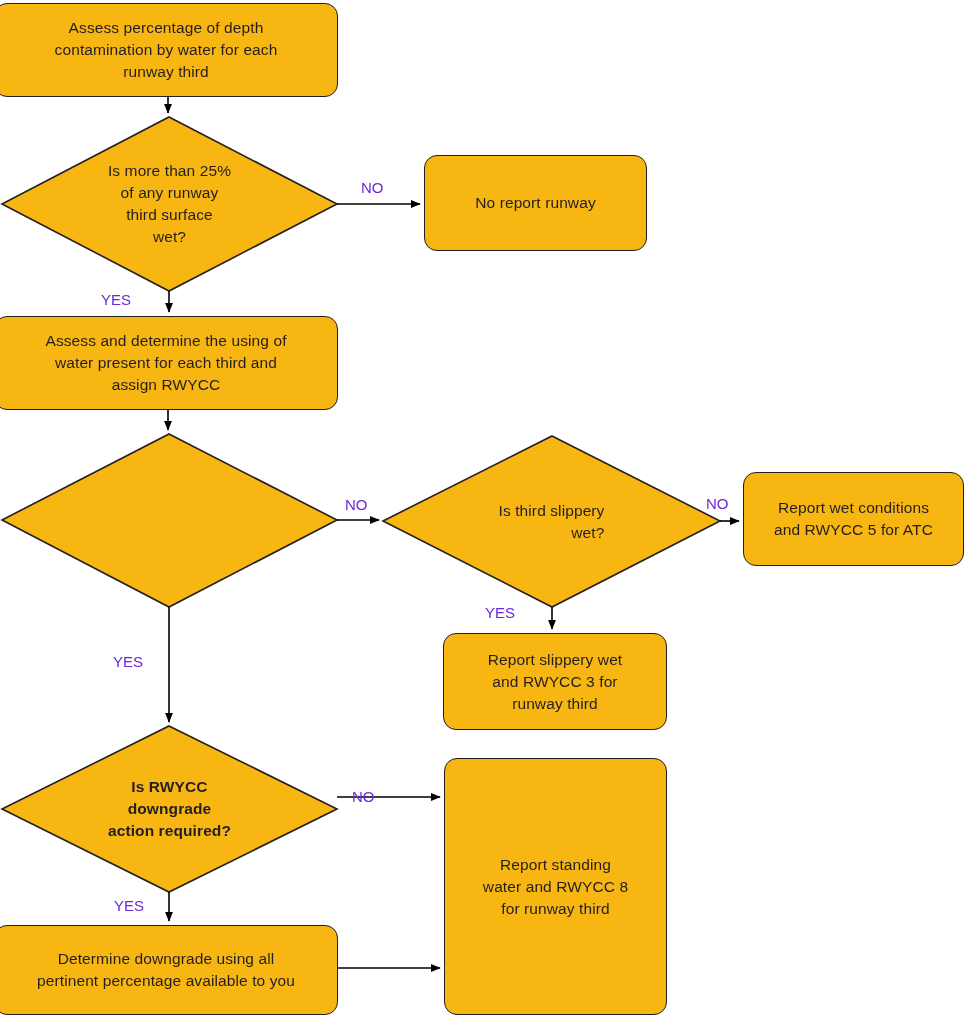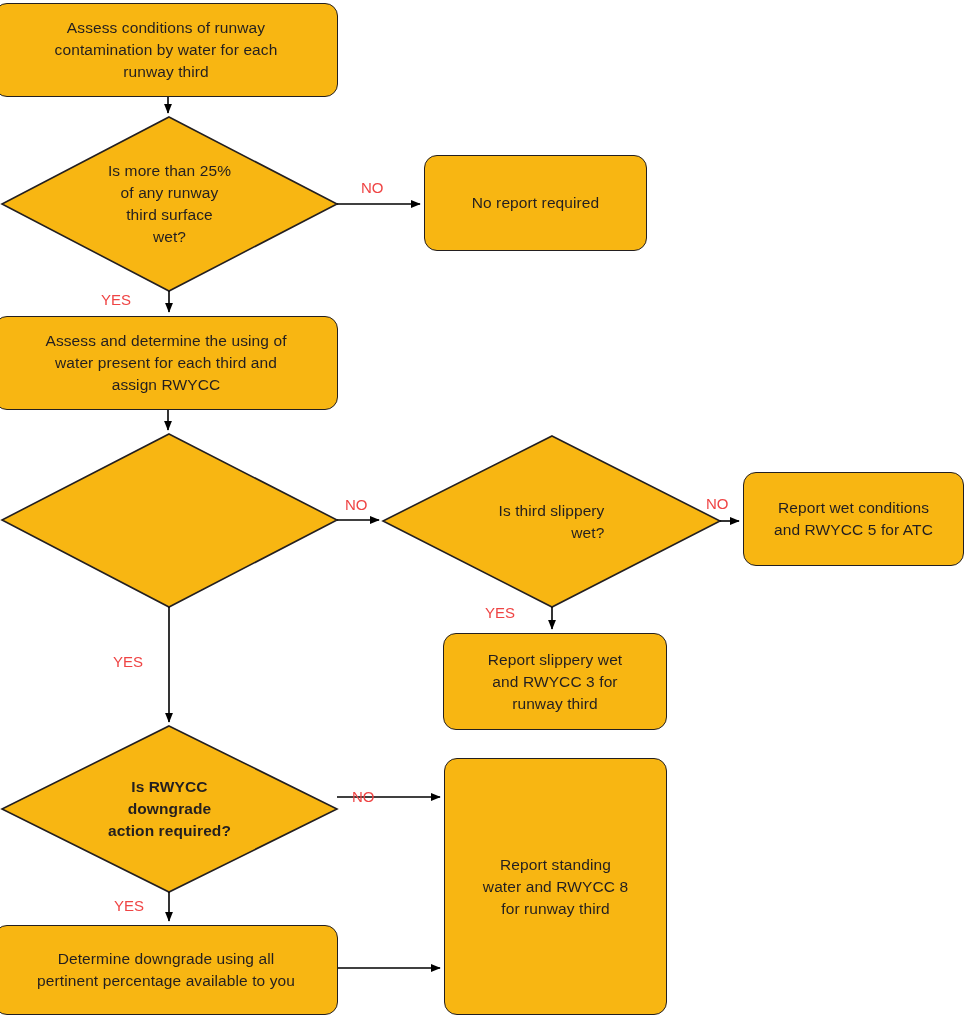--- a/index.html
+++ b/index.html
@@ -48,21 +48,21 @@
   .decision {
     background: transparent;
     border: none;
   }
   .decision .txt {
     position: relative;
     z-index: 2;
   }
   .edge-label {
     position: absolute;
-    color: #ef4444;
+    color: #6d28d9;
     font-size: 15px;
     line-height: 1;
     white-space: nowrap;
   }
 </style>
 </head>
 <body>
 
 <div id="canvas">
 
@@ -95,27 +95,27 @@
     <path d="M552,607 L552,629" stroke="#000000" stroke-width="1.6" fill="none" marker-end="url(#arrowhead)"></path>
 
     <path d="M337,797 L440,797" stroke="#000000" stroke-width="1.6" fill="none" marker-end="url(#arrowhead)"></path>
 
     <path d="M169,892 L169,921" stroke="#000000" stroke-width="1.6" fill="none" marker-end="url(#arrowhead)"></path>
 
     <path d="M337,968 L440,968" stroke="#000000" stroke-width="1.6" fill="none" marker-end="url(#arrowhead)"></path>
   </svg>
 
   <div class="node process" style="left:-6px; top:3px; width:344px; height:94px;">
-    <span class="txt">Assess conditions of runway
+    <span class="txt">Assess percentage of depth
 contamination by water for each
 runway third</span>
   </div>
 
   <div class="node process" style="left:424px; top:155px; width:223px; height:96px;">
-    <span class="txt">No report required</span>
+    <span class="txt">No report runway</span>
   </div>
 
   <div class="node process" style="left:-6px; top:316px; width:344px; height:94px;">
     <span class="txt">Assess and determine the using of
 water present for each third and
 assign RWYCC</span>
   </div>
 
   <div class="node process" style="left:743px; top:472px; width:221px; height:94px;">
     <span class="txt">Report wet conditions

